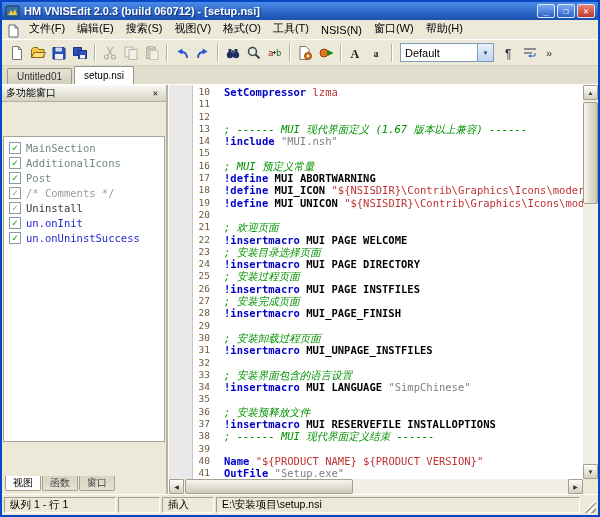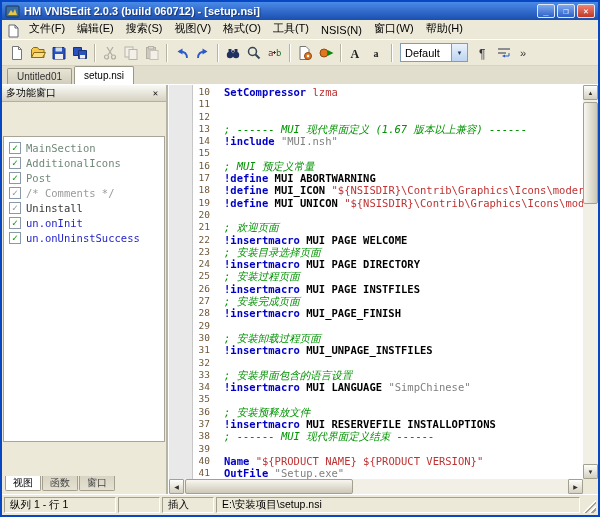--- a/index.html
+++ b/index.html
@@ -15,21 +15,21 @@
   .wbtn.close{background:linear-gradient(#EE8270,#C0392B);}
   
   .menubar{height:20px;flex:none;background:#ECE9D8;display:flex;align-items:flex-end;padding-left:3px;border-bottom:1px solid #FFFFFF;}
   .mdi-icon{width:16px;height:16px;display:flex;align-items:center;justify-content:center;margin-right:2px;}
   .menu-item{padding:3px 6px;white-space:nowrap;cursor:default;}
   
   .toolbar{height:26px;flex:none;background:#ECE9D8;display:flex;align-items:center;padding:0 4px;border-bottom:1px solid #D8D4C4;}
   .tbtn{width:21px;height:21px;flex:none;display:flex;align-items:center;justify-content:center;border:1px solid transparent;border-radius:2px;}
   .tbtn.disabled{opacity:.4;filter:grayscale(.9);}
   .tsep{width:1px;height:18px;flex:none;background:#B8B4A4;box-shadow:1px 0 0 #FFF;margin:0 4px;}
-  .tcombo{height:19px;width:68px;flex:none;border:1px solid #7F9DB9;background:#fff;display:flex;align-items:center;margin:0 4px;}
+  .tcombo{height:19px;width:94px;flex:none;border:1px solid #7F9DB9;background:#fff;display:flex;align-items:center;margin:0 4px;}
   .tcombo-val{flex:1;padding-left:4px;font-size:11px;white-space:nowrap;overflow:hidden;}
   .tcombo-btn{width:16px;height:100%;flex:none;background:linear-gradient(#EAF2FC,#BED4F0);border-left:1px solid #7F9DB9;font-size:6px;display:flex;align-items:center;justify-content:center;color:#223A66;}
   
   .tabbar{height:19px;flex:none;background:#E2DECE;display:flex;align-items:flex-end;padding-left:5px;border-bottom:1px solid #FFF;}
   .dtab{height:16px;padding:0 9px;border:1px solid #9C9888;border-bottom:none;background:linear-gradient(#E8E4D4,#D2CEBE);margin-right:2px;font-size:10px;display:flex;align-items:center;border-radius:2px 2px 0 0;color:#333;}
   .dtab.active{background:#FFF;height:18px;color:#000;}
   
   .main{flex:1;display:flex;min-height:0;background:#ECE9D8;}
   .sidebar{width:166px;flex:none;display:flex;flex-direction:column;border-right:2px solid #B8B4A4;background:#ECE9D8;gap:33px;}
   .sidebar-header{height:17px;flex:none;display:flex;align-items:center;padding:0 4px;font-size:10px;background:linear-gradient(#FAFAF6,#D6D2C2);border-bottom:1px solid #B4B0A0;}

